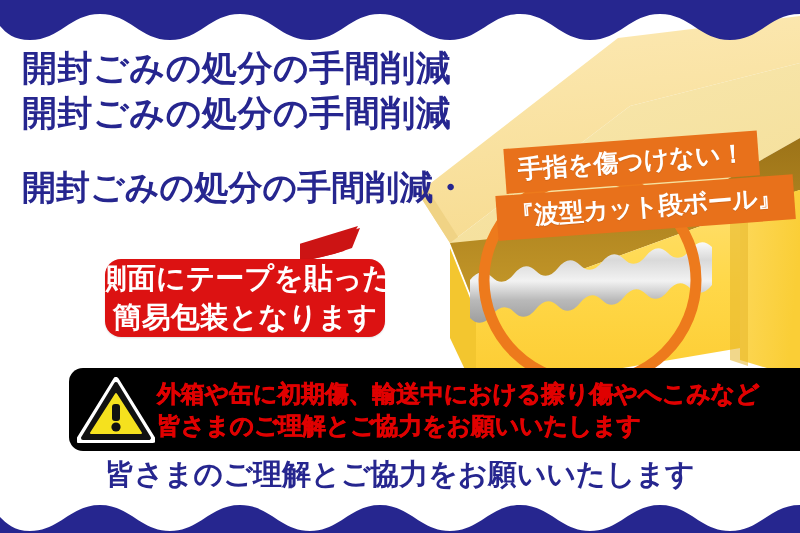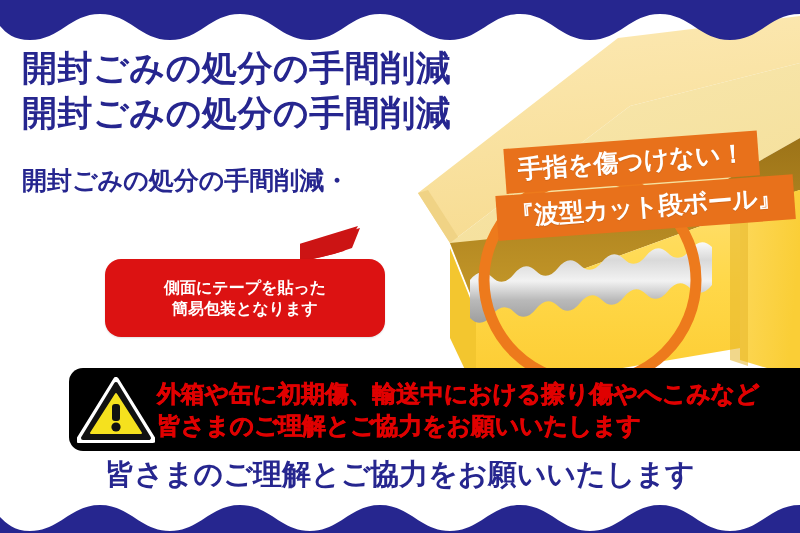--- a/index.html
+++ b/index.html
@@ -45,21 +45,21 @@
 
   
   #subhead{
     position:absolute;
     left:22px;top:163px;
     width:420px;
   }
   #subhead .sub-line{
     position:relative;
     display:inline-block;
-    font-size:25px;
+    font-size:34px;
     font-weight:bold;
     color:#26268F;
     line-height:1.42;
     white-space:nowrap;
   }
   #subhead .sub-row{display:block;}
   #subhead .sub-line::after{
     content:"";
     position:absolute;
     left:0;right:0;
@@ -77,21 +77,21 @@
     background:#DC1212;
     border-radius:16px;
     display:flex;
     flex-direction:column;
     align-items:center;
     justify-content:center;
     box-shadow:0 1px 2px rgba(0,0,0,.12);
   }
   #red-callout .rc-line{
     color:#ffffff;
-    font-size:16px;
+    font-size:29px;
     font-weight:bold;
     line-height:1.33;
     white-space:nowrap;
   }
 
   
   .orange-banner{
     position:absolute;
     background:#E8711B;
     color:#ffffff;

